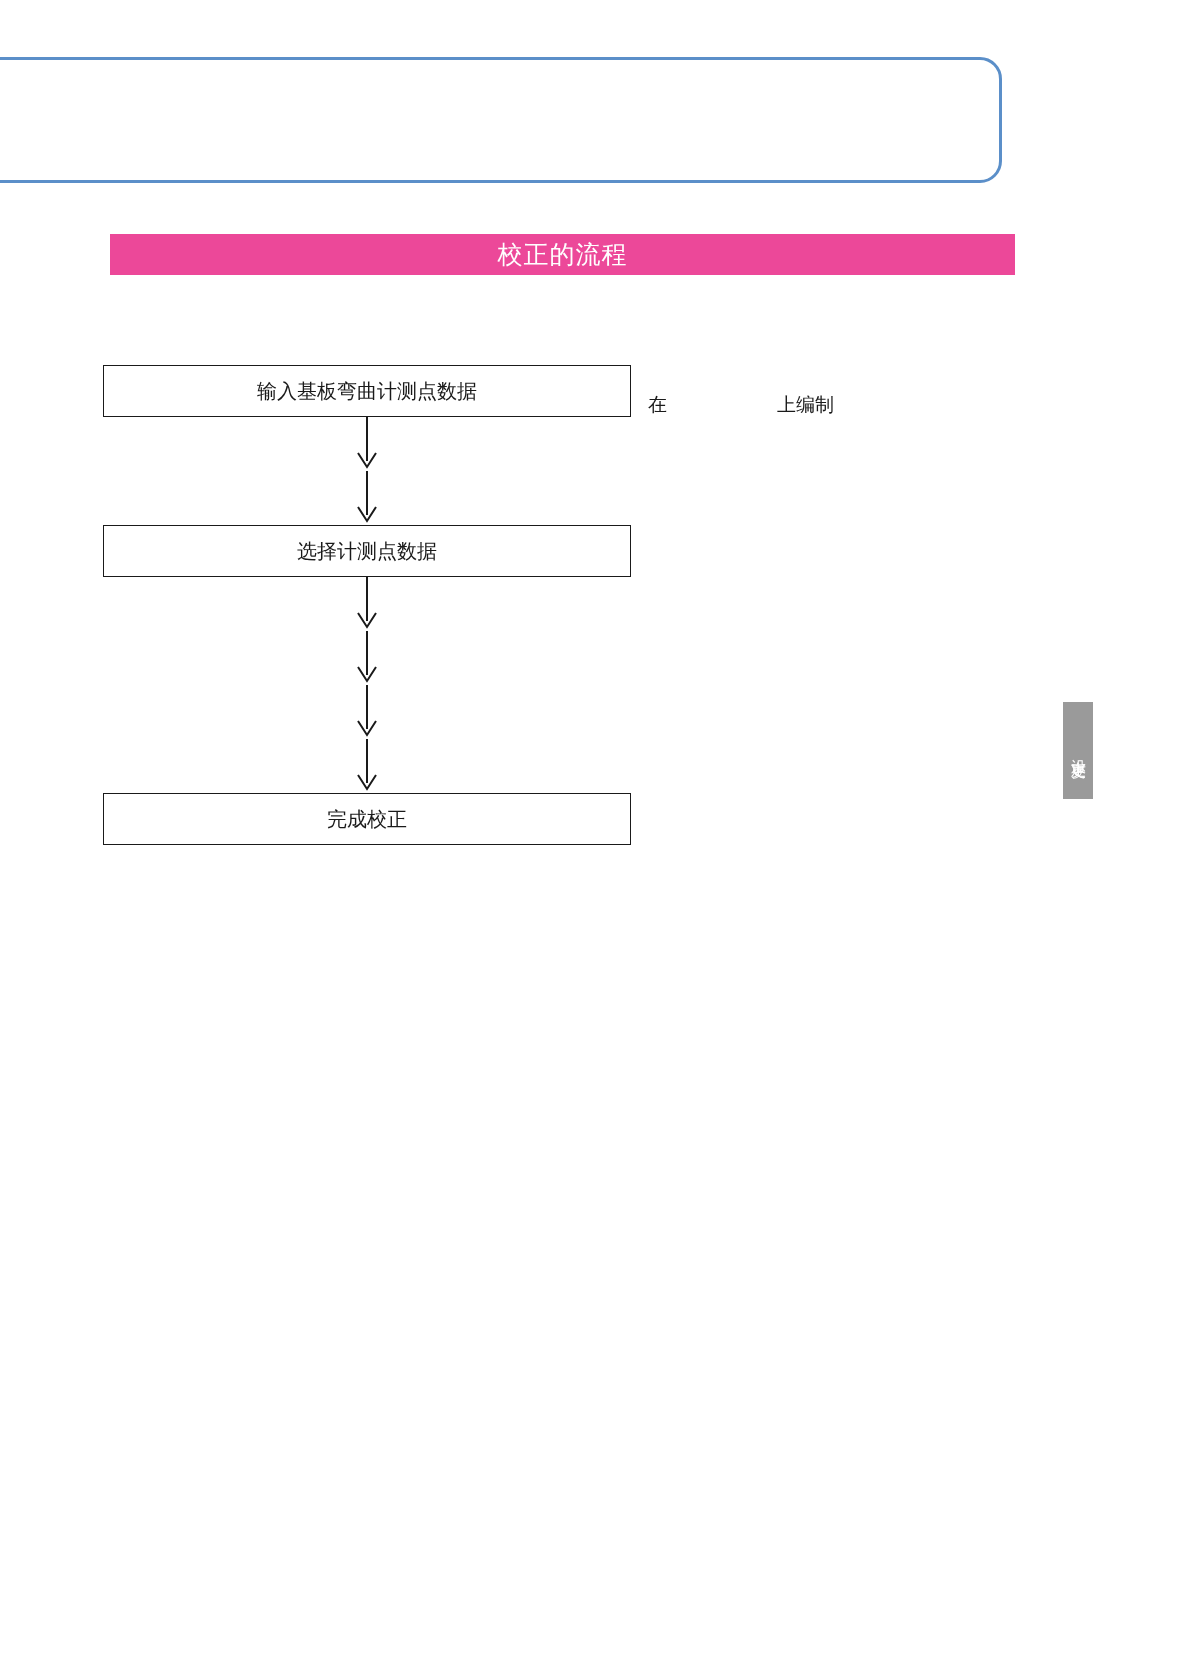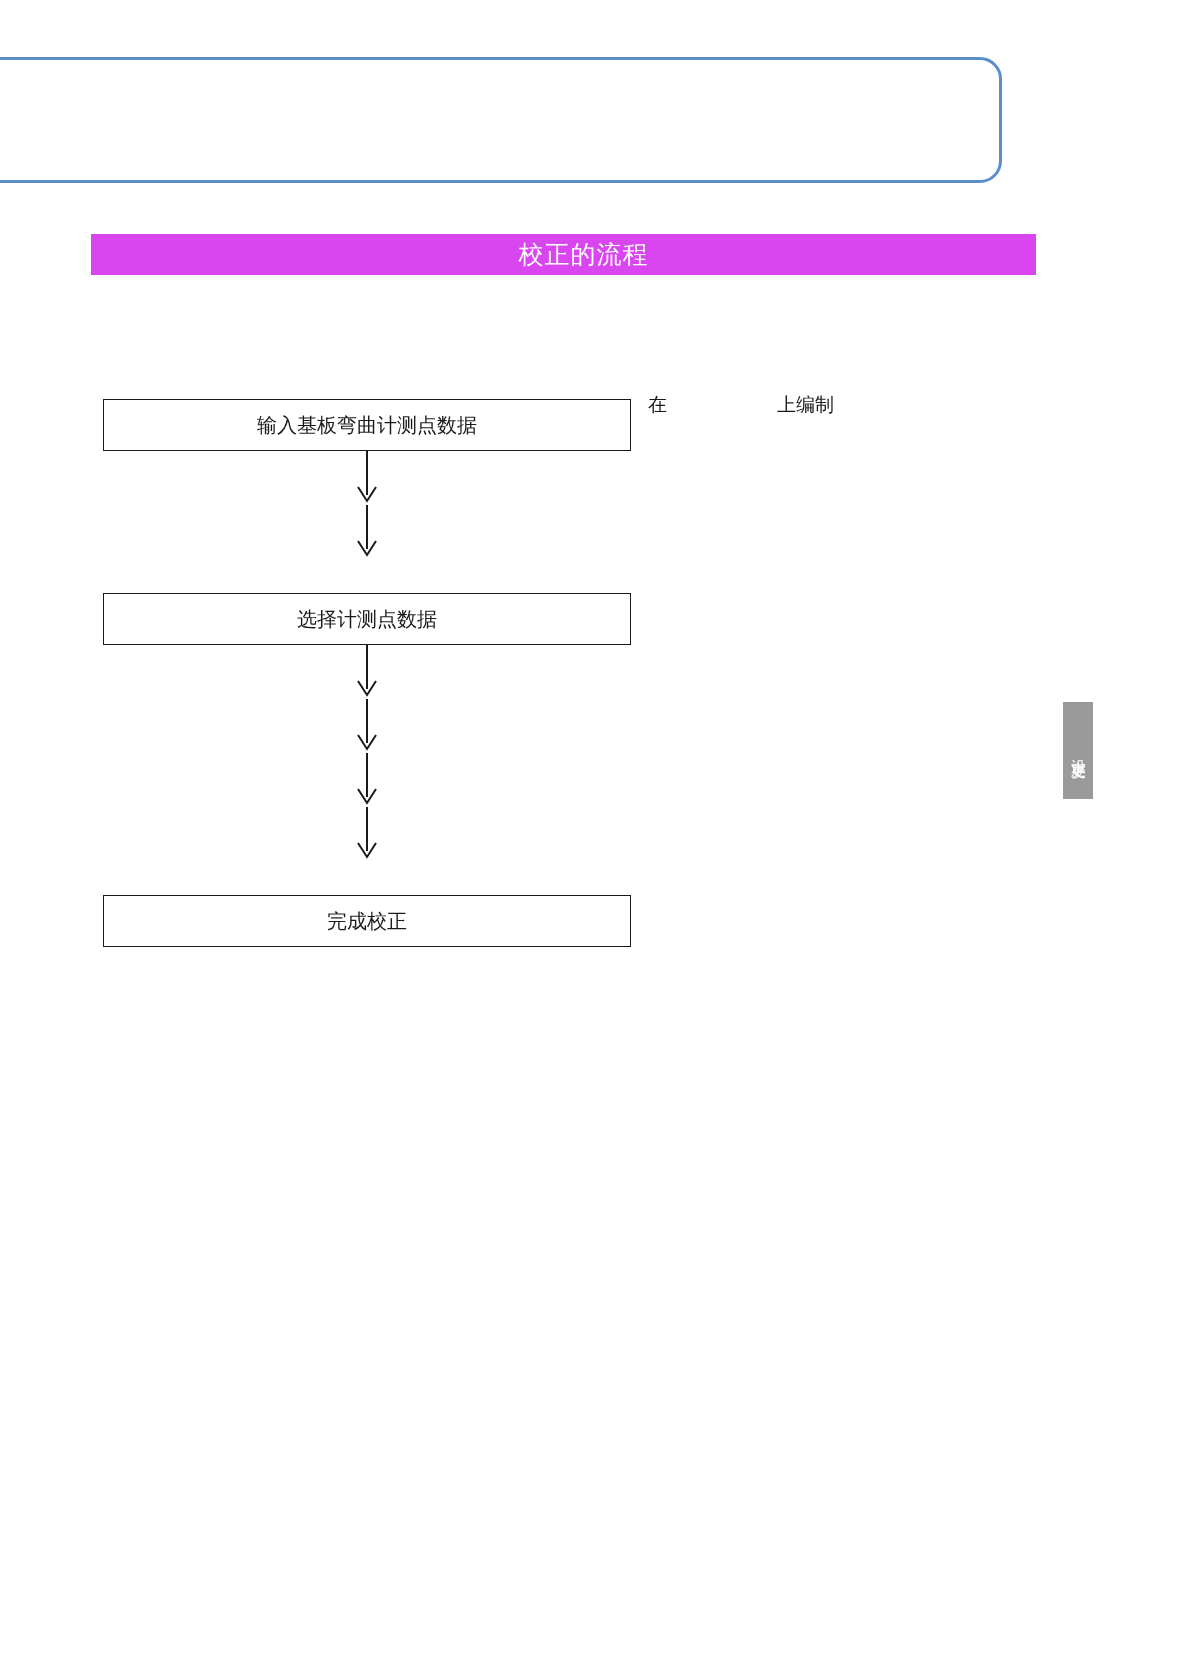--- a/index.html
+++ b/index.html
@@ -25,48 +25,46 @@
     height: 126px;
     border: 3px solid #5B8FC9;
     border-radius: 22px;
     box-sizing: border-box;
     background: #ffffff;
   }
 
   
   #section-title-bar {
     position: absolute;
-    left: 91px;
+    left: 110px;
     top: 234px;
     width: 905px;
     height: 41px;
-    background: #d946ef;
+    background: #ec4899;
     display: flex;
     align-items: center;
     justify-content: center;
-    padding-left: 40px;
   }
   #section-title-bar .title-text {
     color: #ffffff;
     font-size: 25px;
     letter-spacing: 1px;
     line-height: 1;
     font-family: "DejaVu Sans", "Liberation Sans", sans-serif;
   }
 
   
   #flowchart {
     position: absolute;
     left: 103px;
     top: 365px;
     width: 528px;
   }
   .flow-row {
     position: relative;
-    margin-top: 34px;
   }
   .flow-box {
     width: 528px;
     height: 52px;
     border: 1.6px solid #1a1a1a;
     box-sizing: border-box;
     background: #ffffff;
     display: flex;
     align-items: center;
     justify-content: center;

